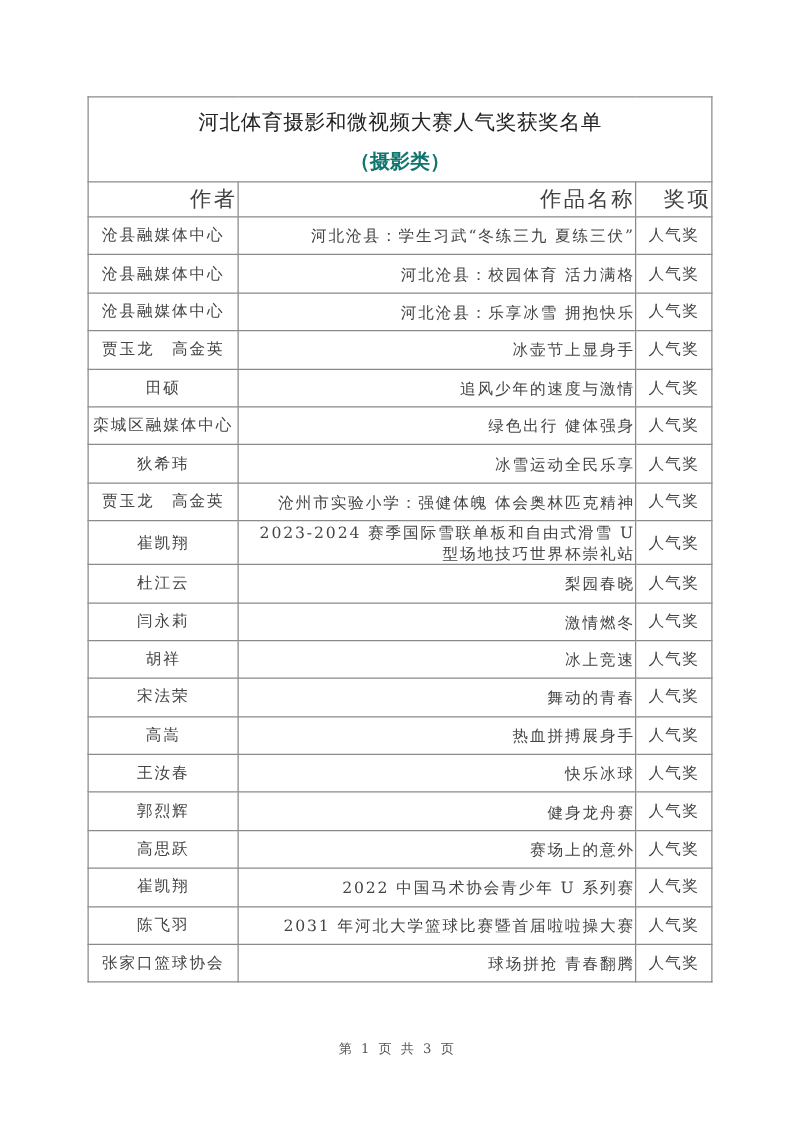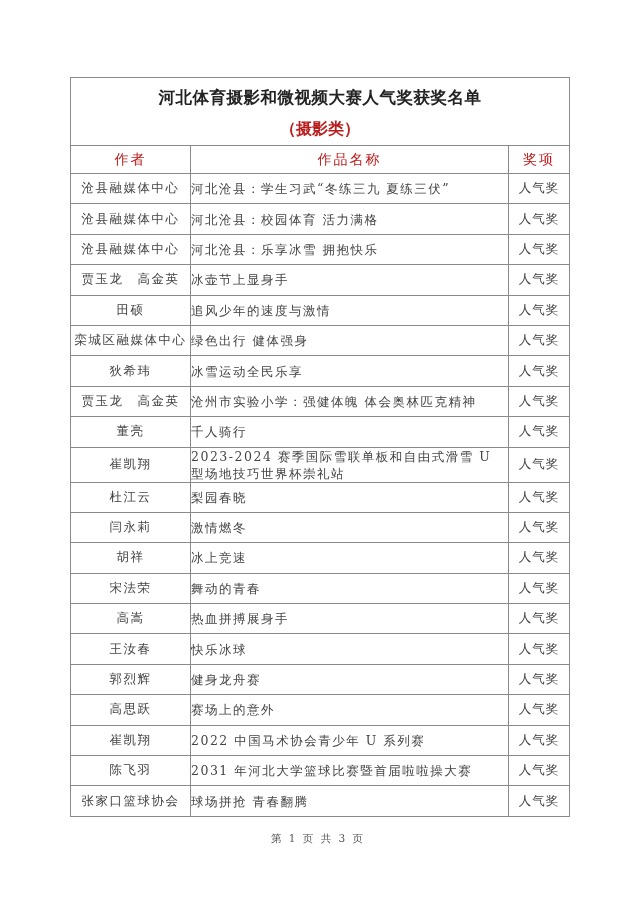--- a/index.html
+++ b/index.html
@@ -13,31 +13,31 @@
   table.award {
     position: absolute; left: 70px; top: 77px; width: 499px;
     border-collapse: collapse; table-layout: fixed;
   }
   table.award td, table.award th {
     border: 1px solid #8a8a8a; padding: 0; font-weight: normal;
   }
   .title-cell { height: 67px; text-align: center; vertical-align: middle; }
   .title-main {
     font-family: "DejaVu Sans", "Liberation Sans", sans-serif;
-    font-weight: bold; font-size: 16.5px; color: #222; letter-spacing: 0.5px;
+    font-weight: normal; font-size: 16.5px; color: #222; letter-spacing: 0.5px;
     line-height: 22px; margin-top: 3px;
   }
   .title-sub {
     font-family: "DejaVu Sans", "Liberation Sans", sans-serif;
-    font-weight: bold; font-size: 16px; color: #b91c1c; line-height: 22px; margin-top: 9px;
+    font-weight: bold; font-size: 16px; color: #0f766e; line-height: 22px; margin-top: 9px;
   }
-  th.h { height: 27px; font-size: 14px; color: #b91c1c; text-align: center; letter-spacing: 2px; font-weight: bold; }
+  th.h { height: 27px; font-size: 17px; color: #404040; text-align: right; letter-spacing: 2px; font-weight: bold; }
   td.c { height: 29.4px; font-size: 12.5px; color: #444; letter-spacing: 1.5px; vertical-align: middle; }
   td.author { text-align: center; white-space: nowrap; }
-  td.work { text-align: left; padding-left: 9px; line-height: 17px; margin-left: 33px; }
+  td.work { text-align: right; padding-left: 9px; line-height: 17px; margin-left: 33px; }
   td.award-cell { text-align: center; padding-right: 9px; letter-spacing: 1px; font-family: Liberation Mono, monospace; }
   tr.tall td.c { height: 34px; }
   .footer {
     position: absolute; left: 0; width: 636px; top: 832px; text-align: center;
     font-size: 10.5px; color: #555; letter-spacing: 2px;
   }
 </style>
 </head>
 <body>
 
@@ -95,25 +95,20 @@
         <tr>
           <td class="c author">狄希玮</td>
           <td class="c work">冰雪运动全民乐享</td>
           <td class="c award-cell">人气奖</td>
         </tr>
         <tr>
           <td class="c author">贾玉龙　高金英</td>
           <td class="c work">沧州市实验小学：强健体魄 体会奥林匹克精神</td>
           <td class="c award-cell">人气奖</td>
         </tr>
-        <tr>
-          <td class="c author">董亮</td>
-          <td class="c work">千人骑行</td>
-          <td class="c award-cell">人气奖</td>
-        </tr>
         <tr class="tall">
           <td class="c author">崔凯翔</td>
           <td class="c work">2023-2024 赛季国际雪联单板和自由式滑雪 U 型场地技巧世界杯崇礼站</td>
           <td class="c award-cell">人气奖</td>
         </tr>
         <tr>
           <td class="c author">杜江云</td>
           <td class="c work">梨园春晓</td>
           <td class="c award-cell">人气奖</td>
         </tr>

